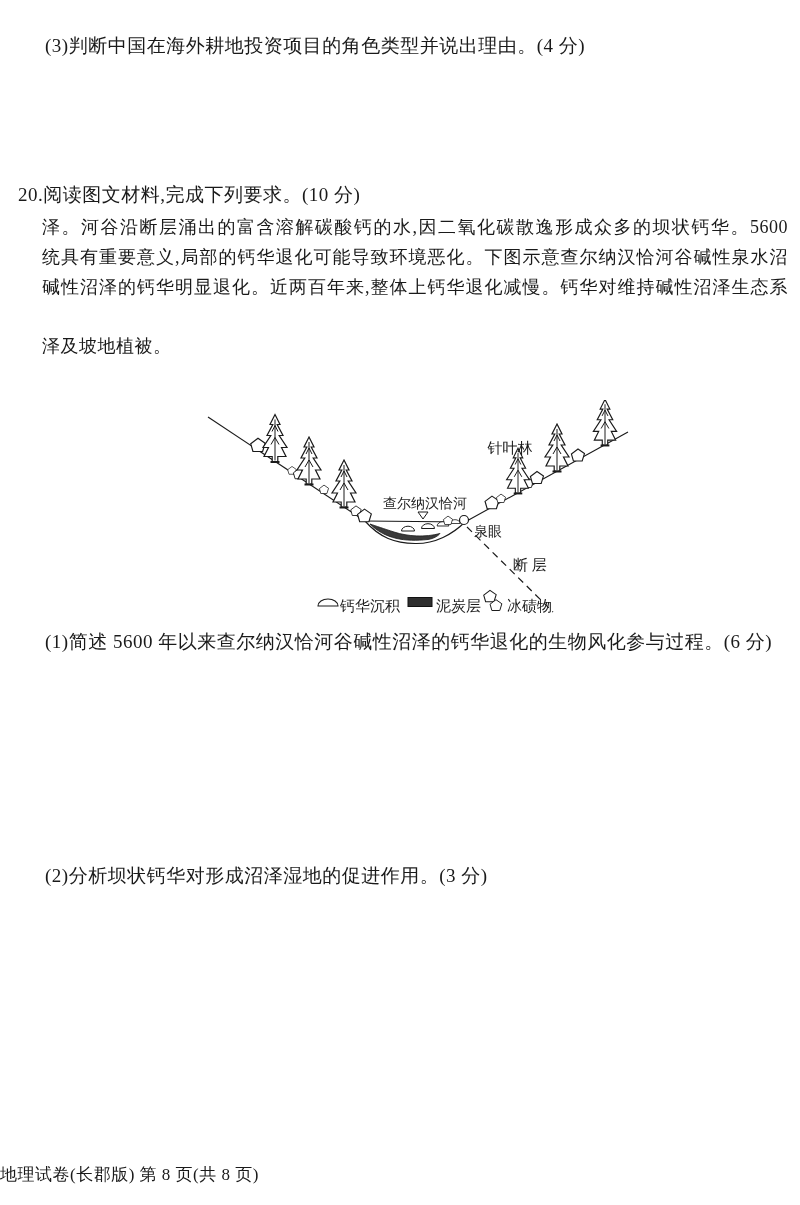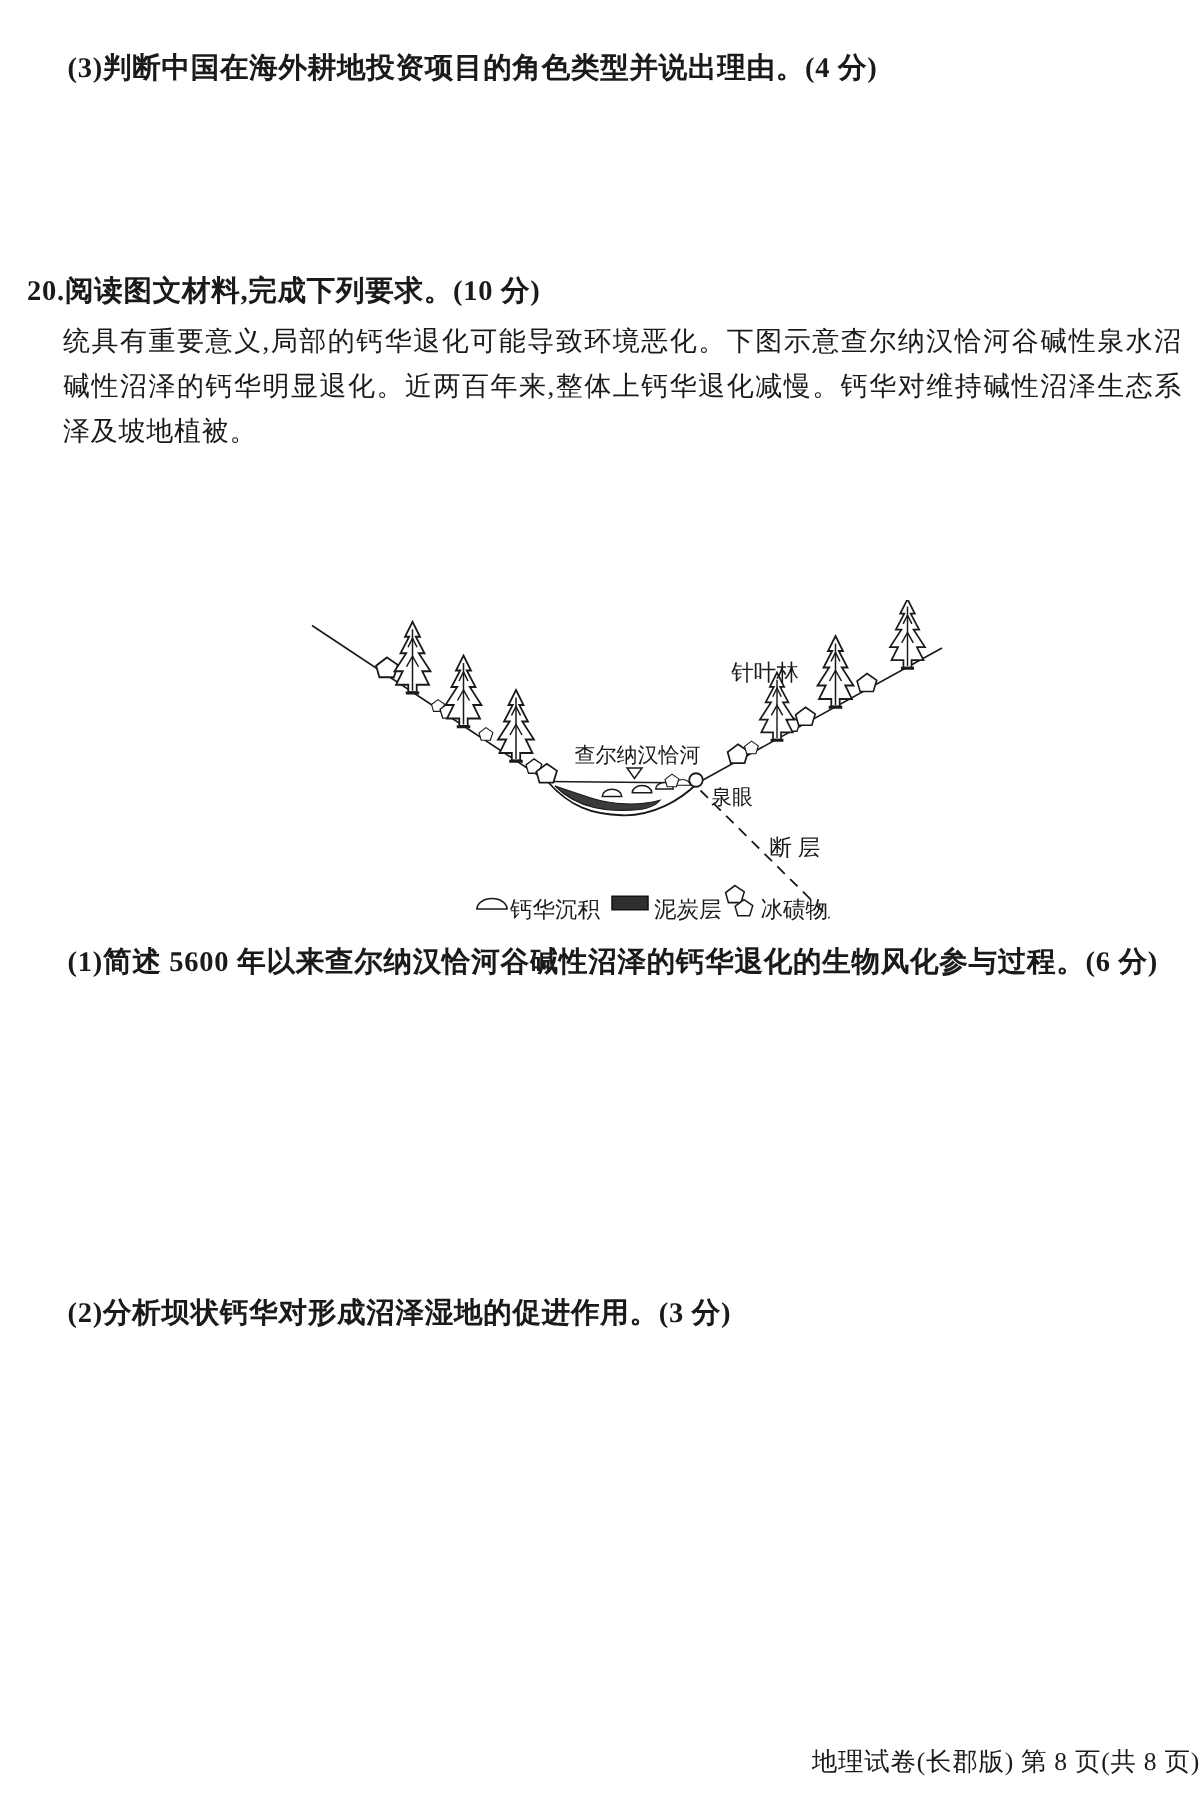--- a/index.html
+++ b/index.html
@@ -3,42 +3,43 @@
 <meta charset="utf-8">
 <style>
   * { margin:0; padding:0; box-sizing:border-box; }
   html,body { background:#ffffff; }
   body {
     width:800px; height:1205px; position:relative;
     font-family:"Liberation Serif","DejaVu Serif",serif;
     color:#1a1a1a;
   }
   .abs { position:absolute; }
-  .qline { font-size:19px; line-height:24px; letter-spacing:0.5px; white-space:nowrap;font-weight:bold; }
+  .qline { font-size:19px; line-height:24px; letter-spacing:0.5px; white-space:nowrap; }
   .para  { left:42px; top:212px; width:746px; font-size:18px; }
   .para .pline {
     height:30px; line-height:30px;
     text-align:justify; text-align-last:justify;
     letter-spacing:0.5px;
   }
   .para .pline.first  { text-indent:38px; }
-  .para .pline.lastln { text-align-last:left; }
-  .footer { left:0; top:1163px; width:800px; text-align:right; font-size:17px; letter-spacing:0.5px;padding-left:44px; }
+  .para .pline.lastln { text-align-last:left;margin-top:29px; }
+  .footer { left:0; top:1163px; width:800px; text-align:left; font-size:17px; letter-spacing:0.5px; }
   svg text { font-family:"Liberation Serif","DejaVu Serif",serif; fill:#1a1a1a; }
 </style>
 </head>
 <body>
 
 <div>
 
   <div class="abs qline" style="left:45px; top:34px;">(3)判断中国在海外耕地投资项目的角色类型并说出理由。(4 分)</div>
 
   <div class="abs qline" style="left:18px; top:183px;text-align:center;">20.阅读图文材料,完成下列要求。(10 分)</div>
 
   <div class="abs para">
+    <div class="pline">泽。河谷沿断层涌出的富含溶解碳酸钙的水,因二氧化碳散逸形成众多的坝状钙华。5600</div>
     <div class="pline">统具有重要意义,局部的钙华退化可能导致环境恶化。下图示意查尔纳汉恰河谷碱性泉水沼</div>
     <div class="pline">碱性沼泽的钙华明显退化。近两百年来,整体上钙华退化减慢。钙华对维持碱性沼泽生态系</div>
     <div class="pline lastln">泽及坡地植被。</div>
   </div>
 
   <svg class="abs" style="left:190px; top:400px;" width="470" height="225" viewBox="0 0 470 225">
     <defs>
       <g id="tree">
         <path d="M0,-47 L5,-37 L2.2,-37 L8,-26 L4.2,-26 L12,-14 L6.5,-14 L11,-5 L2.8,-5 L2.8,0 L-2.8,0 L-2.8,-5 L-11,-5 L-6.5,-14 L-12,-14 L-4.2,-26 L-8,-26 L-2.2,-37 L-5,-37 Z" fill="#ffffff" stroke="#1a1a1a" stroke-width="1.2" stroke-linejoin="miter"></path>
         <path d="M0,-42 L0,-1" stroke="#1a1a1a" stroke-width="1" fill="none"></path>

